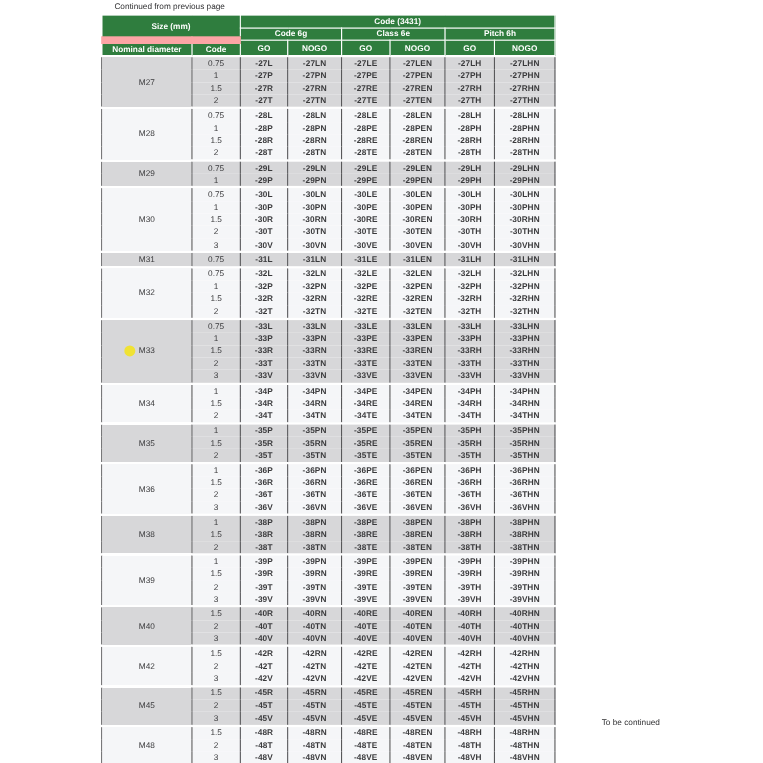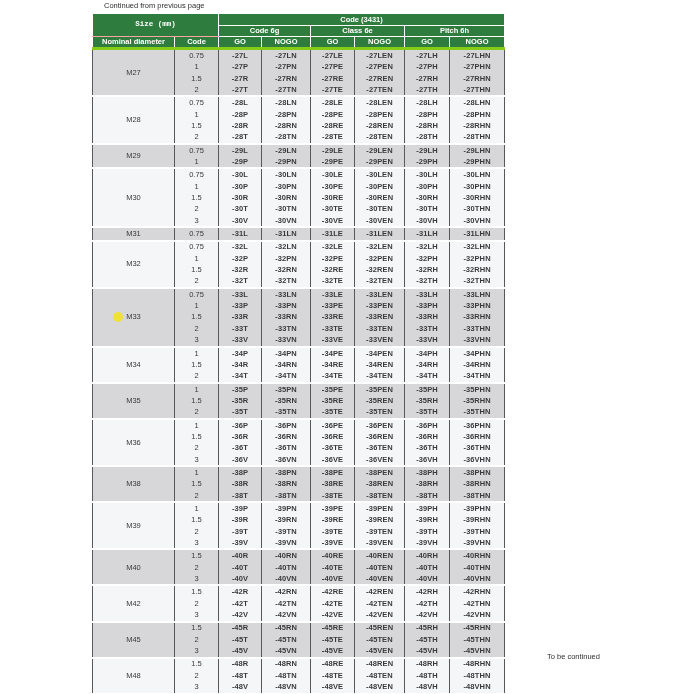--- a/index.html
+++ b/index.html
@@ -27,23 +27,23 @@
     border-collapse:collapse;table-layout:fixed;
   }
   table.gauge th{
     background:var(--green);color:#FFFFFF;font-weight:bold;
     font-size:7.5px;text-align:center;vertical-align:middle;
     padding:0;height:10px;line-height:1;
     border:1px solid #FFFFFF;
   }
   thead tr.hrow1 th{height:11px;}
   thead tr.hrow3 th{
-    border-top:1px solid #1c1c1c;border-bottom:3px solid #84cc16;
-  }
-  thead th.size-head{border-bottom:1px solid #fca5a5;font-family:Liberation Mono, monospace;}
+    border-top:1px solid #1c1c1c;border-bottom:1px solid #84cc16;
+  }
+  thead th.size-head{border-bottom:7px solid #fca5a5;}
   table.gauge td{
     font-size:7.5px;text-align:center;vertical-align:middle;
     padding:0;height:11.35px;line-height:1;
     border-left:1px solid var(--grid);border-right:1px solid var(--grid);
     color:var(--ink);
   }
   tr.gray td{background:var(--band-gray);}
   tr.light td{background:var(--band-light);}
   tr.group-first td{border-top:2px solid #FFFFFF;}
   tbody tr:last-child td{border-bottom:1px solid #bdbdbf;}

